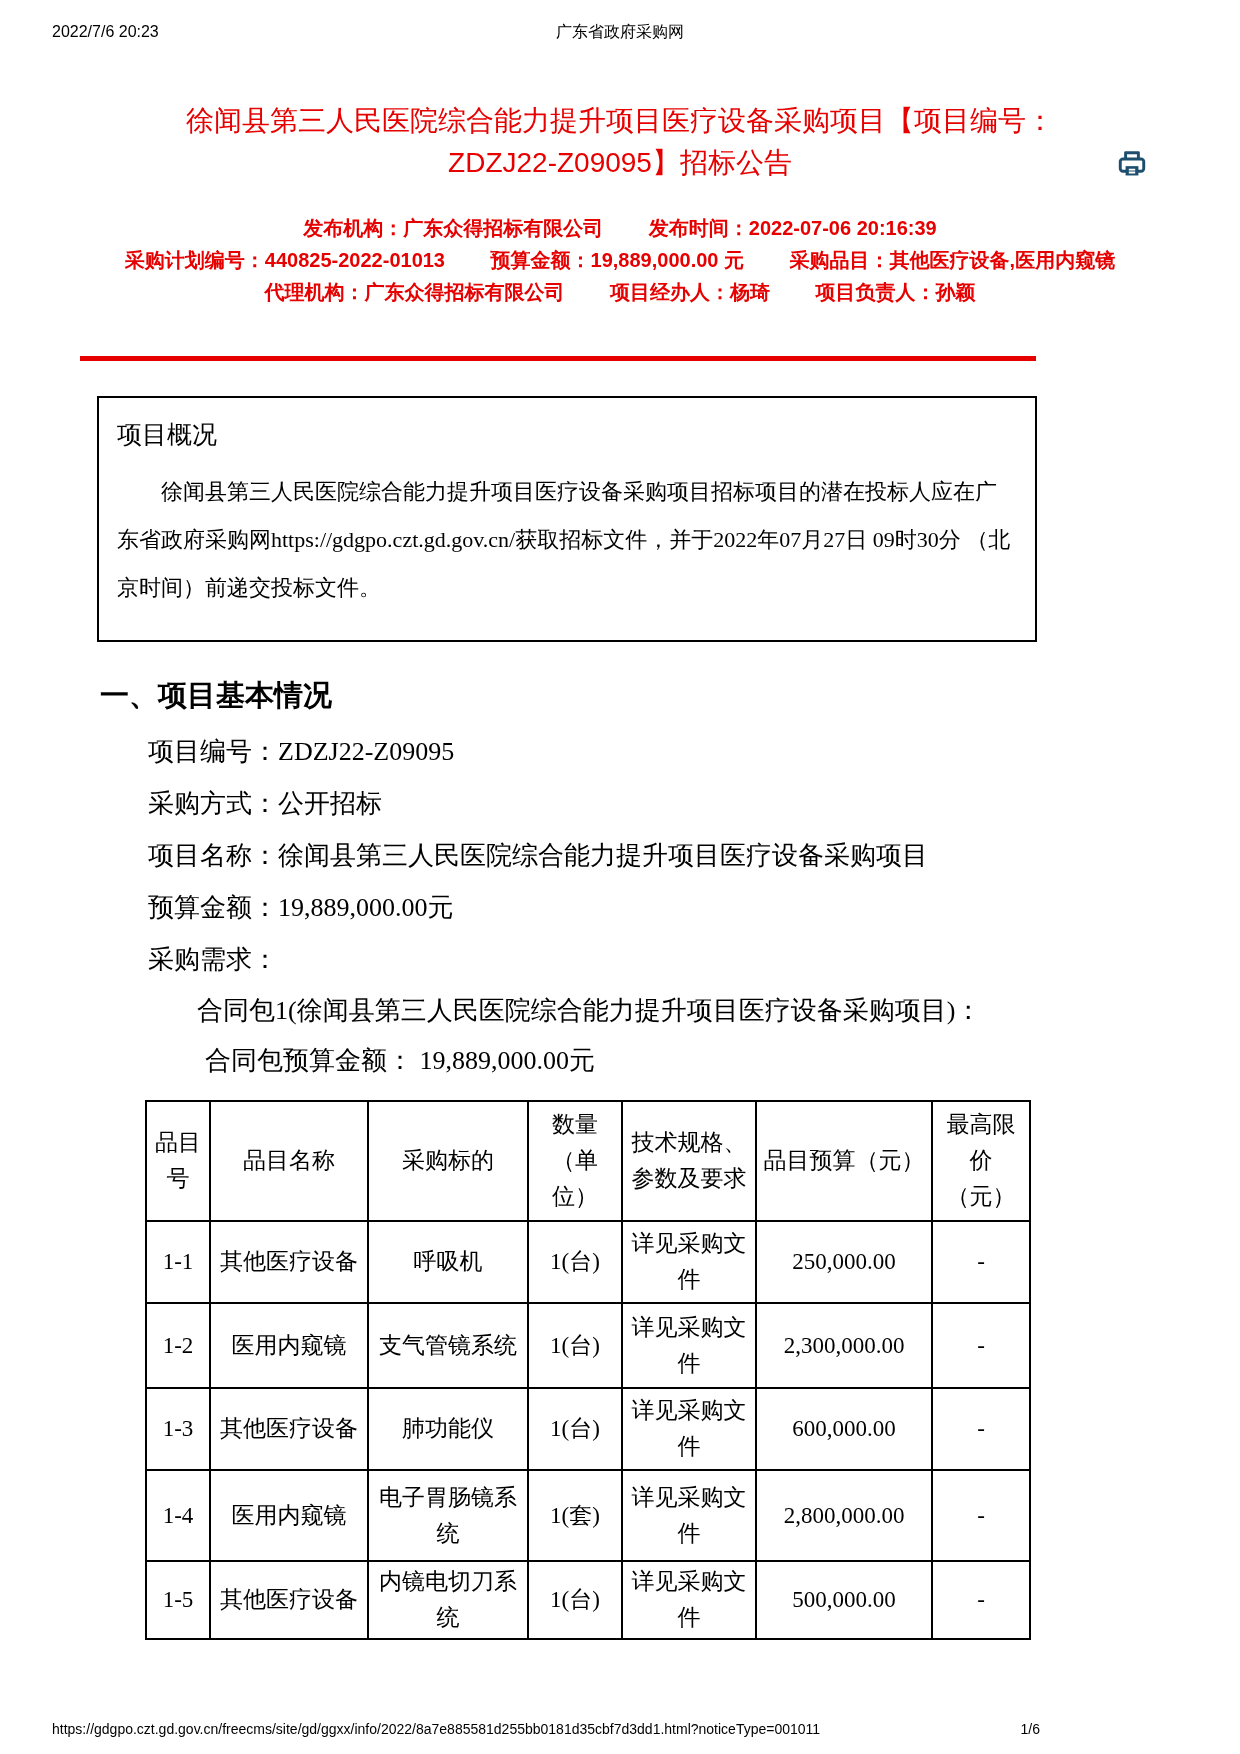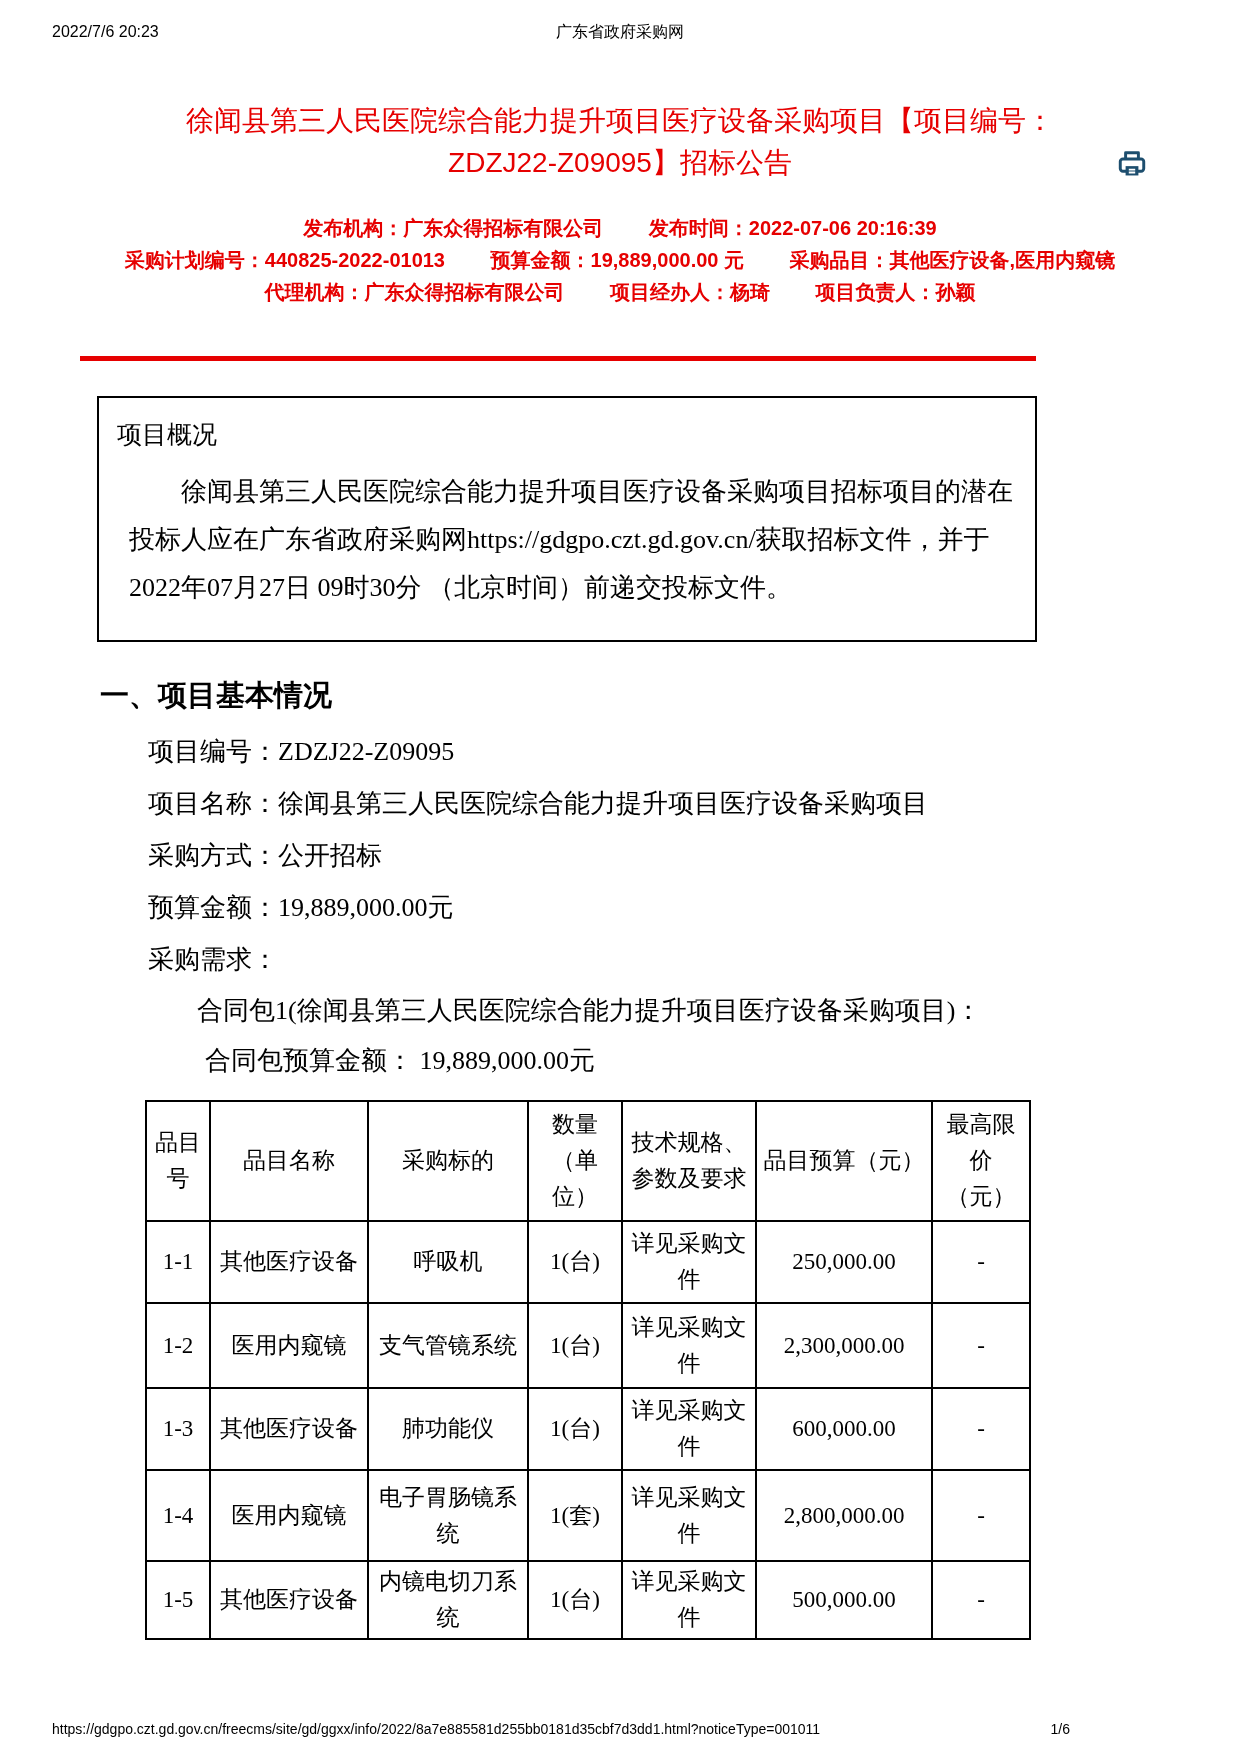--- a/index.html
+++ b/index.html
@@ -48,22 +48,22 @@
   .red-rule{margin:48px 0 0 80px;width:956px;height:5px;background:#e60000;}
   
   .overview-box{
     box-sizing:border-box;
     margin:35px 0 0 97px;width:940px;
     border:2px solid #000000;
     padding:22px 18px 28px 18px;
   }
   .overview-label{font-size:25px;line-height:30px;}
   .overview-text{
-    margin:18px 0 0 12px;
-    font-size:26px;line-height:48px;
+    margin:18px 0 0 0;
+    font-size:22px;line-height:48px;
     text-indent:2em;
     word-break:normal;
   }
   
   .section-heading{
     margin:34px 0 0 100px;
     font-size:29px;line-height:38px;font-weight:bold;
   }
   .fields{margin:12px 0 0 148px;font-size:26px;line-height:52px;}
   .contract{margin:0 0 0 197px;font-size:26px;line-height:50px;}
@@ -89,21 +89,21 @@
   th.c-spec,td.c-spec{width:124px;padding:2px 1px;}
   th.c-budget,td.c-budget{width:166px;}
   th.c-max,td.c-max{width:88px;}
   tr.head-row{height:120px;padding-left:43px;}
   tr.r0{height:82px;} tr.r1{height:85px;} tr.r2{height:82px;margin-left:40px;}
   tr.r3{height:91px;} tr.r4{height:72px;}
   td.c-budget{text-align:right;padding-right:18px;}
   td.c-max{text-align:right;padding-right:16px;}
   
   .doc-footer{
-    position:absolute;left:52px;right:170px;bottom:16px;
+    position:absolute;left:52px;right:200px;bottom:16px;
     display:flex;justify-content:space-between;align-items:flex-end;
     font-family:"Liberation Sans","DejaVu Sans",sans-serif;
     font-size:14px;line-height:18px;
   }
 </style>
 </head>
 <body>
 
 <div class="page">
 
@@ -150,22 +150,22 @@
 
   <div class="overview-box">
     <div class="overview-label">项目概况</div>
     <p class="overview-text">徐闻县第三人民医院综合能力提升项目医疗设备采购项目招标项目的潜在投标人应在广东省政府采购网https://gdgpo.czt.gd.gov.cn/获取招标文件，并于2022年07月27日 09时30分 （北京时间）前递交投标文件。</p>
   </div>
 
   <div class="section-heading">一、项目基本情况</div>
 
   <div class="fields">
     <div>项目编号：ZDZJ22-Z09095</div>
+    <div>采购方式：公开招标</div>
     <div>项目名称：徐闻县第三人民医院综合能力提升项目医疗设备采购项目</div>
-    <div>采购方式：公开招标</div>
     <div>预算金额：19,889,000.00元</div>
     <div>采购需求：</div>
   </div>
 
   <div class="contract">
     <div>合同包1(徐闻县第三人民医院综合能力提升项目医疗设备采购项目)：</div>
     <div class="budget-line">合同包预算金额： 19,889,000.00元</div>
   </div>
 
   <table class="items">

